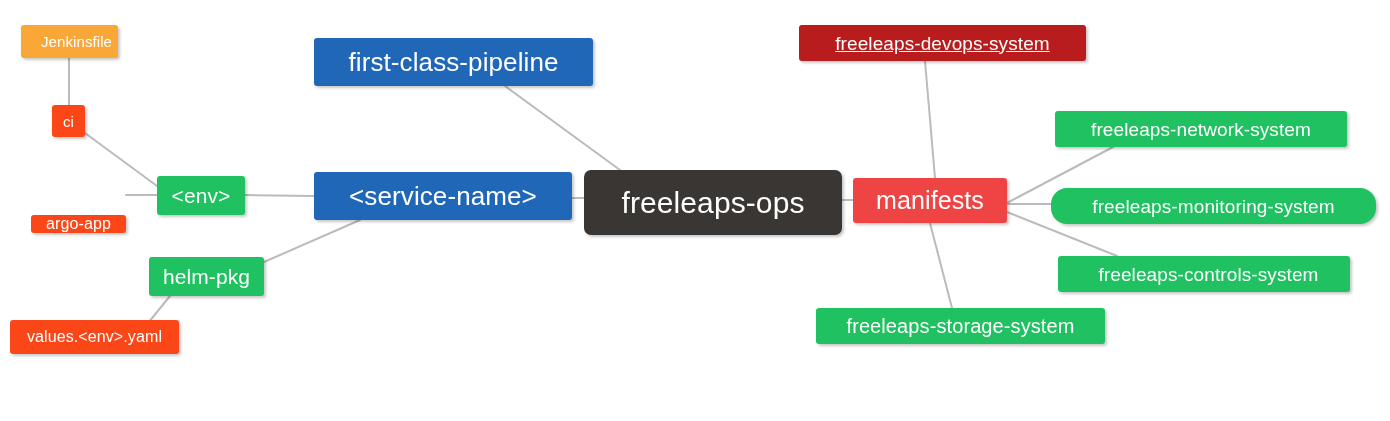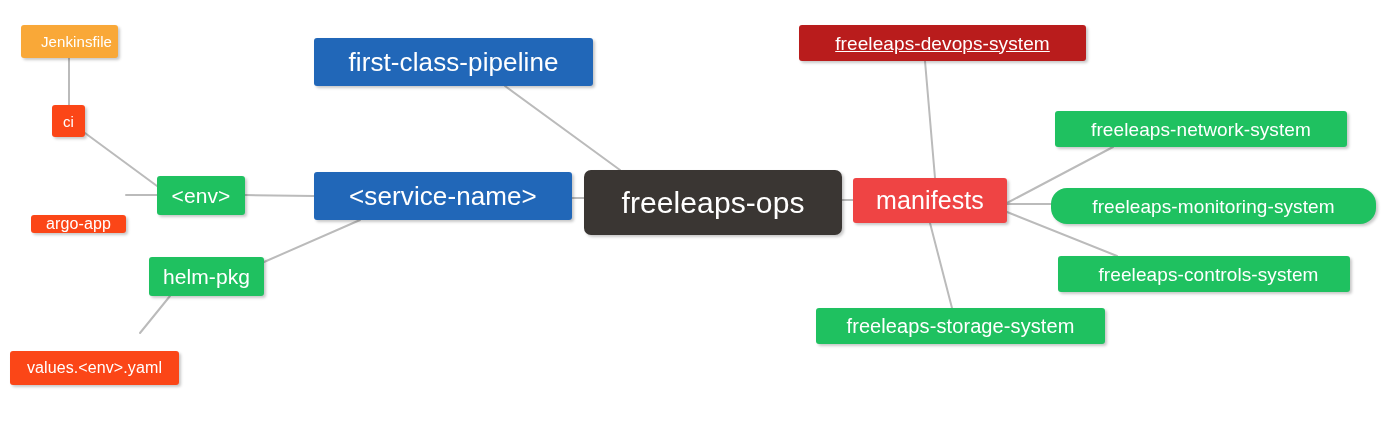--- a/index.html
+++ b/index.html
@@ -71,21 +71,21 @@
       </div>
       <div class="node" style="left: 31px; top: 178px; width: 95px; height: 18px; background: rgb(251, 70, 23); font-size: 16px; margin-top: 37px;">
         <span class="node-label">argo-app</span>
       </div>
       <div class="node" style="left: 157px; top: 176px; width: 88px; height: 39px; background: rgb(31, 193, 96); font-size: 21px; text-align: center;">
         <span class="node-label">&lt;env&gt;</span>
       </div>
       <div class="node" style="left: 149px; top: 257px; width: 115px; height: 39px; background: rgb(31, 193, 96); font-size: 21px;">
         <span class="node-label">helm-pkg</span>
       </div>
-      <div class="node" style="left: 10px; top: 351px; width: 169px; height: 34px; background: rgb(251, 70, 23); font-size: 16px; justify-content: center;">
+      <div class="node" style="left: 10px; top: 320px; width: 169px; height: 34px; background: rgb(251, 70, 23); font-size: 16px; justify-content: center;">
         <span class="node-label">values.&lt;env&gt;.yaml</span>
       </div>
       <div class="node" style="left: 314px; top: 172px; width: 258px; height: 48px; background: rgb(33, 103, 184); font-size: 26px;">
         <span class="node-label">&lt;service-name&gt;</span>
       </div>
       <div class="node" style="left: 314px; top: 38px; width: 279px; height: 48px; background: rgb(33, 103, 184); font-size: 26px;">
         <span class="node-label">first-class-pipeline</span>
       </div>
       <div class="node" style="left: 584px; top: 170px; width: 258px; height: 65px; background: rgb(58, 54, 51); font-size: 30px; border-radius: 7px;">
         <span class="node-label">freeleaps-ops</span>

